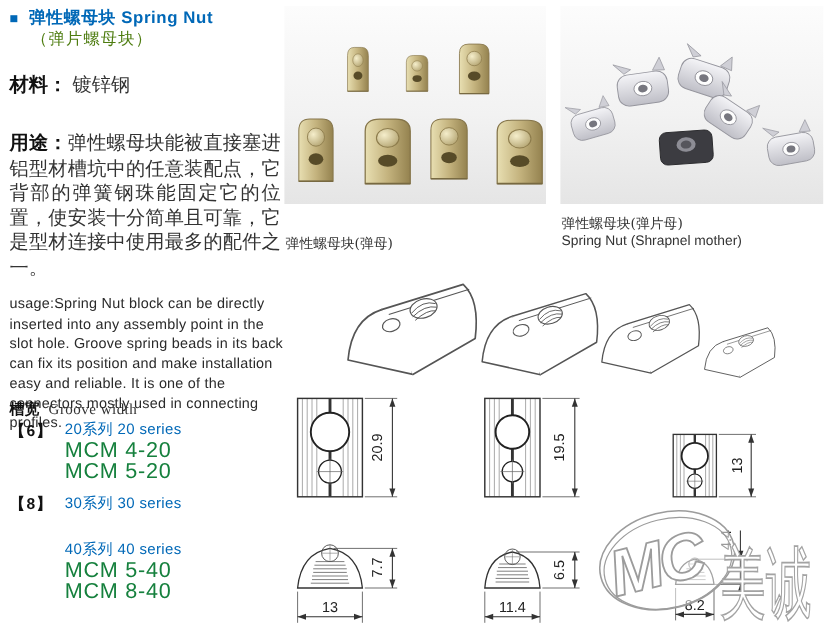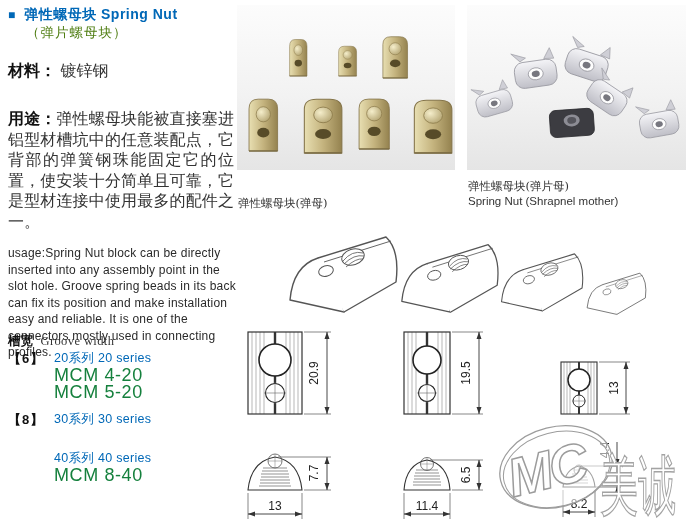--- a/index.html
+++ b/index.html
@@ -88,20 +88,21 @@
     <span class="bracket">【8】</span>
     <div class="col">
       <div class="series-title">30系列 30 series</div>
     </div>
   </div>
 
   <div class="abs series-group" id="grp40">
     <span class="bracket"></span>
     <div class="col">
       <div class="series-title">40系列 40 series</div>
+      <div class="model">MCM 5-40</div>
       <div class="model">MCM 8-40</div>
     </div>
   </div>
 
   <div class="abs photo" id="photo-left">
     <svg width="218" height="165" viewBox="0 0 218 165">
       <defs>
         <linearGradient id="brass" x1="0" y1="0" x2="1" y2="0">
           <stop offset="0" stop-color="#e8dfb2"></stop>
             <stop offset=".5" stop-color="#c4b37e"></stop>

